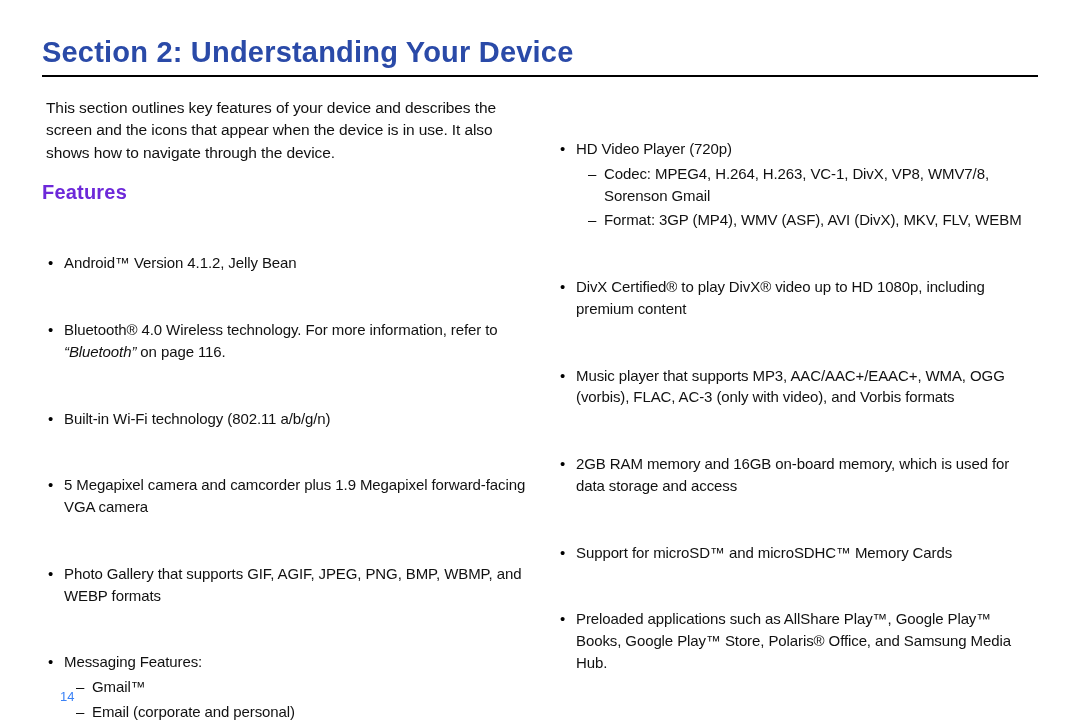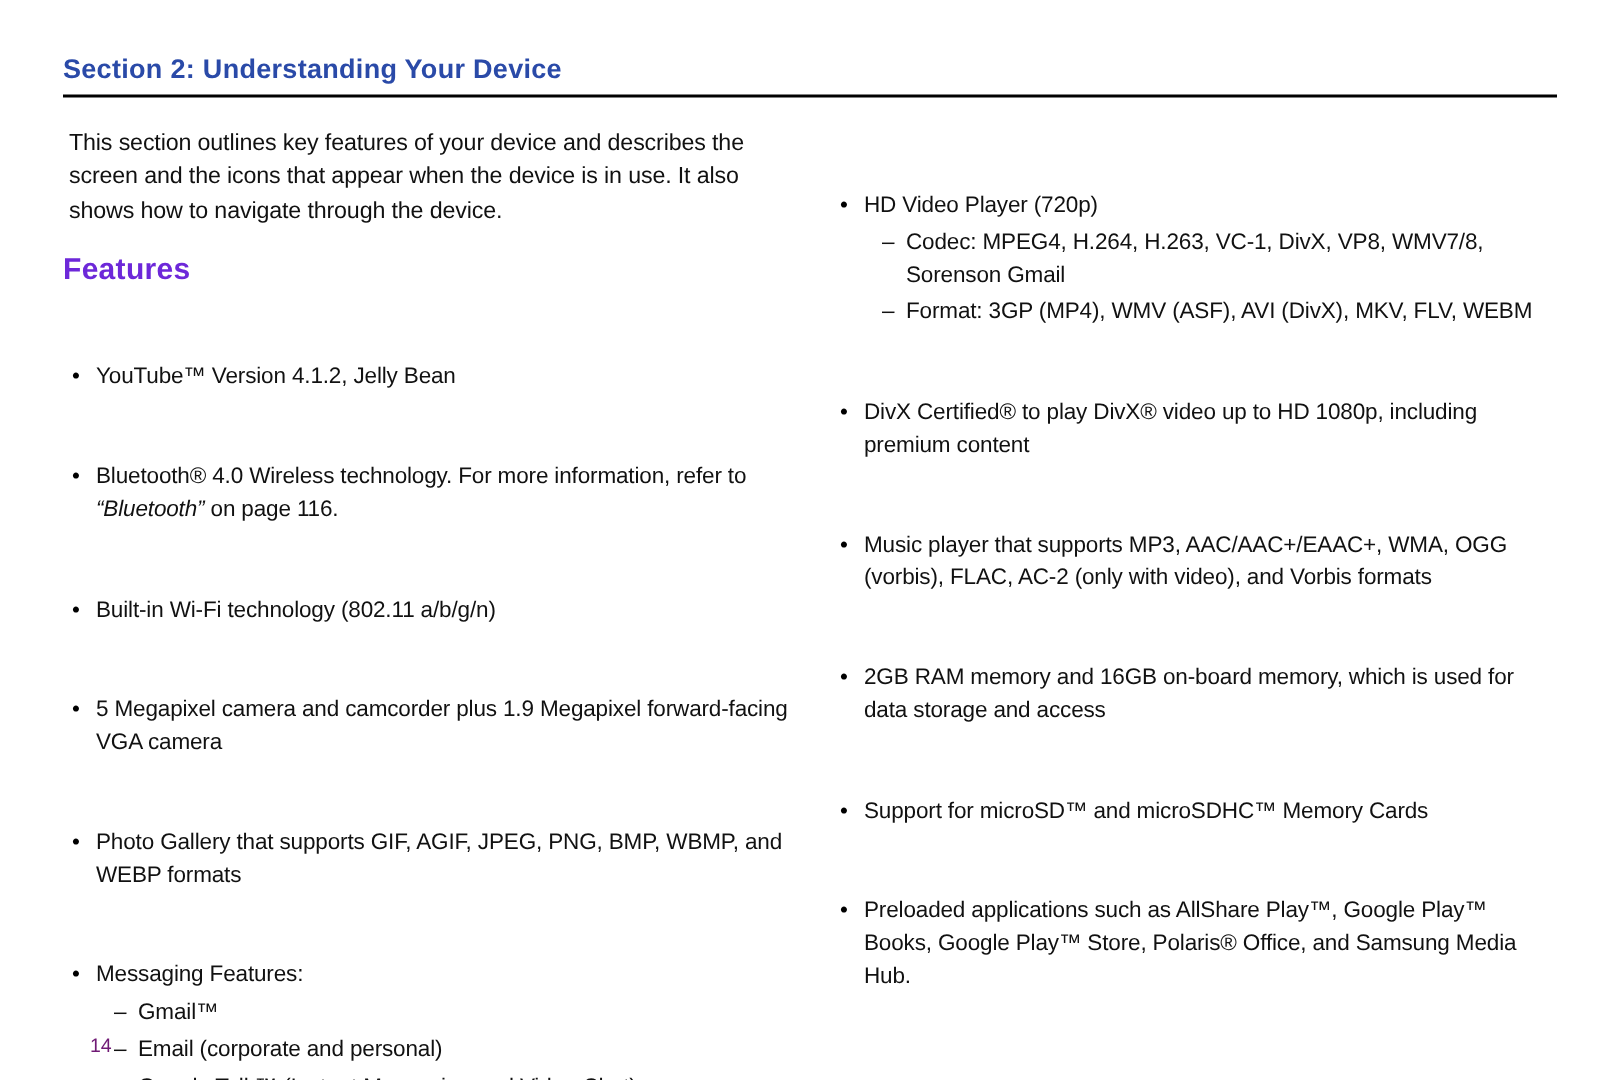--- a/index.html
+++ b/index.html
@@ -12,21 +12,21 @@
     color: #111;
   }
   .page {
     padding: 36px 42px 10px 42px;
     box-sizing: border-box;
     width: 1080px;
     height: 720px;
     position: relative;
   }
   .title {
-    font-size: 18px;
+    font-size: 29px;
     font-weight: bold;
     color: #2a4aa8;
     letter-spacing: 0.2px;
     margin-bottom: 6px;
   }
   .rule {
     border: none;
     border-top: 2px solid #000;
     margin: 0 0 16px 0;
   }
@@ -93,39 +93,39 @@
     position: absolute;
     left: 12px;
     top: 0;
     color: #111;
   }
   .page-number {
     position: absolute;
     left: 60px;
     bottom: 16px;
     font-size: 13px;
-    color: #701a75;
+    color: #3b82f6;
     font-family: "Helvetica Neue", Arial, sans-serif;
   }
 </style>
 </head>
 <body>
 
 <div class="page">
   <div class="title">Section 2: Understanding Your Device</div>
   <hr class="rule">
 
   <div class="cols">
 
     <div class="col">
       <p class="intro">This section outlines key features of your device and describes the screen and the icons that appear when the device is in use. It also shows how to navigate through the device.</p>
       <div class="features-heading">Features</div>
 
       <ul class="bullets">
-        <li>YouTube™ Version 4.1.2, Jelly Bean</li>
+        <li>Android™ Version 4.1.2, Jelly Bean</li>
         <li>
           <span>Bluetooth® 4.0 Wireless technology. For more information, refer to </span><span class="ref">“Bluetooth”</span><span>  on page 116.</span>
         </li>
         <li>Built-in Wi-Fi technology (802.11 a/b/g/n)</li>
         <li>5 Megapixel camera and camcorder plus 1.9 Megapixel forward-facing VGA camera</li>
         <li>Photo Gallery that supports GIF, AGIF, JPEG, PNG, BMP, WBMP, and WEBP formats</li>
         <li>
           <span>Messaging Features:</span>
           <ul class="dashes">
             <li>Gmail™</li>
@@ -139,21 +139,21 @@
     <div class="col">
       <ul class="bullets">
         <li>
           <span>HD Video Player (720p)</span>
           <ul class="dashes">
             <li>Codec: MPEG4, H.264, H.263, VC-1, DivX, VP8, WMV7/8, Sorenson Gmail</li>
             <li>Format: 3GP (MP4), WMV (ASF), AVI (DivX), MKV, FLV, WEBM</li>
           </ul>
         </li>
         <li>DivX Certified® to play DivX® video up to HD 1080p, including premium content</li>
-        <li>Music player that supports MP3, AAC/AAC+/EAAC+, WMA, OGG (vorbis), FLAC, AC-2 (only with video), and Vorbis formats</li>
+        <li>Music player that supports MP3, AAC/AAC+/EAAC+, WMA, OGG (vorbis), FLAC, AC-3 (only with video), and Vorbis formats</li>
         <li>2GB RAM memory and 16GB on-board memory, which is used for data storage and access</li>
         <li>Support for microSD™ and microSDHC™ Memory Cards</li>
         <li>Preloaded applications such as AllShare Play™, Google Play™ Books, Google Play™ Store, Polaris® Office, and Samsung Media Hub.</li>
       </ul>
     </div>
 
   </div>
 
   <div class="page-number">14</div>
 </div>

